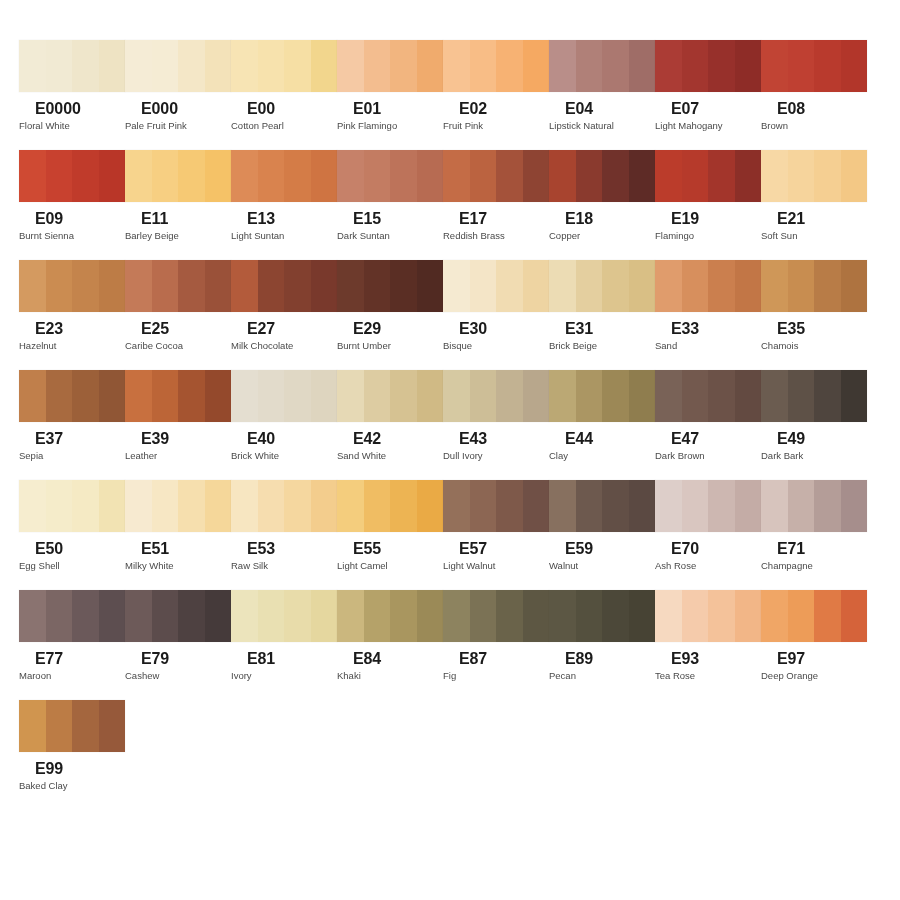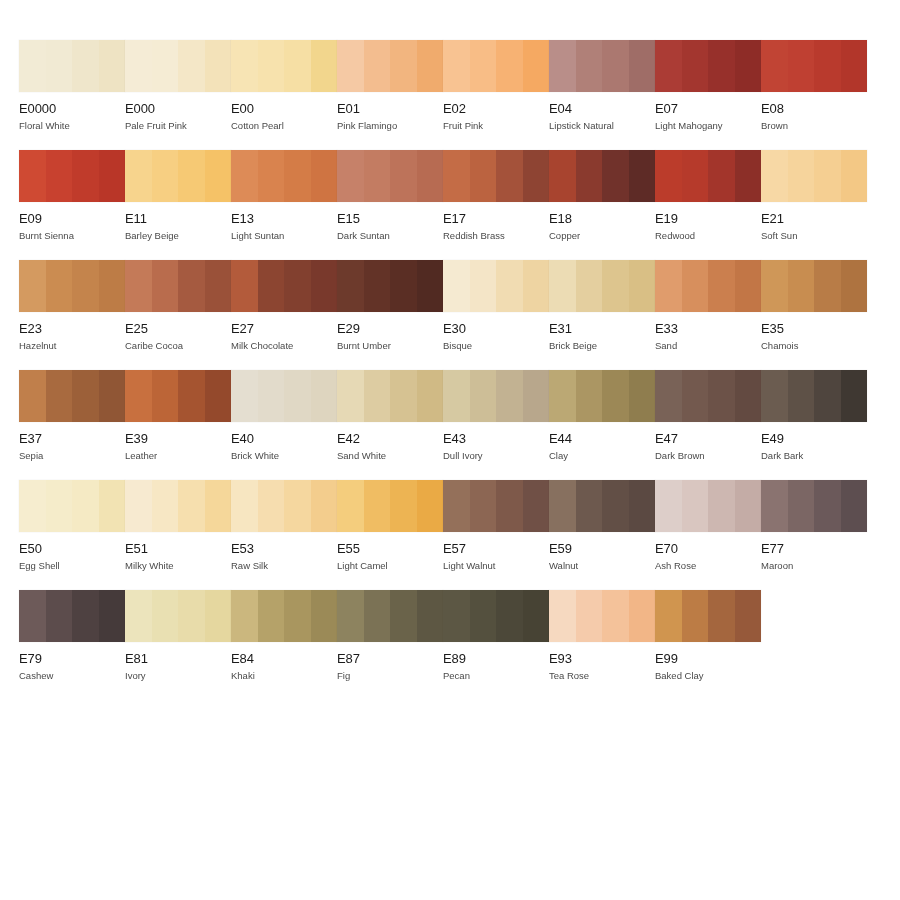--- a/index.html
+++ b/index.html
@@ -45,27 +45,28 @@
     display: flex;
     flex-direction: row;
     overflow: hidden;
     box-shadow: 0 0 0 0.5px rgba(0,0,0,0.04);
   }
   .swatch-band {
     height: 100%;
     flex: 1 1 auto;
   }
   .swatch-code {
-    font-size: 13px;
-    font-weight: normal;
+    font-size: 16px;
+    font-weight: bold;
     color: #1b1b1b;
     letter-spacing: -0.1px;
     margin-top: 10px;
     line-height: 13px;
     white-space: nowrap;
+    margin-left: 16px;
   }
   .swatch-name {
     font-size: 9.5px;
     font-weight: normal;
     color: #4a4a4a;
     margin-top: 5px;
     line-height: 11px;
     white-space: nowrap;
   }
 </style>
@@ -215,21 +216,21 @@
         <div class="swatch-name">Copper</div>
       </div>
       <div class="swatch-cell">
         <div class="swatch-chip">
           <div class="swatch-band" style="background: rgb(187, 60, 43);"></div>
           <div class="swatch-band" style="background: rgb(182, 58, 43);"></div>
           <div class="swatch-band" style="background: rgb(163, 53, 43);"></div>
           <div class="swatch-band" style="background: rgb(140, 47, 40);"></div>
         </div>
         <div class="swatch-code">E19</div>
-        <div class="swatch-name">Redwood</div>
+        <div class="swatch-name">Flamingo</div>
       </div>
       <div class="swatch-cell">
         <div class="swatch-chip">
           <div class="swatch-band" style="background: rgb(247, 216, 165);"></div>
           <div class="swatch-band" style="background: rgb(246, 212, 156);"></div>
           <div class="swatch-band" style="background: rgb(245, 207, 146);"></div>
           <div class="swatch-band" style="background: rgb(243, 200, 133);"></div>
         </div>
         <div class="swatch-code">E21</div>
         <div class="swatch-name">Soft Sun</div>
@@ -459,20 +460,30 @@
           <div class="swatch-band" style="background: rgb(221, 206, 201);"></div>
           <div class="swatch-band" style="background: rgb(217, 198, 192);"></div>
           <div class="swatch-band" style="background: rgb(205, 183, 177);"></div>
           <div class="swatch-band" style="background: rgb(196, 172, 166);"></div>
         </div>
         <div class="swatch-code">E70</div>
         <div class="swatch-name">Ash Rose</div>
       </div>
       <div class="swatch-cell">
         <div class="swatch-chip">
+          <div class="swatch-band" style="background: rgb(215, 196, 189);"></div>
+          <div class="swatch-band" style="background: rgb(198, 176, 169);"></div>
+          <div class="swatch-band" style="background: rgb(180, 157, 152);"></div>
+          <div class="swatch-band" style="background: rgb(166, 142, 140);"></div>
+        </div>
+        <div class="swatch-code">E71</div>
+        <div class="swatch-name">Champagne</div>
+      </div>
+      <div class="swatch-cell">
+        <div class="swatch-chip">
           <div class="swatch-band" style="background: rgb(138, 115, 112);"></div>
           <div class="swatch-band" style="background: rgb(123, 102, 100);"></div>
           <div class="swatch-band" style="background: rgb(107, 89, 90);"></div>
           <div class="swatch-band" style="background: rgb(93, 78, 80);"></div>
         </div>
         <div class="swatch-code">E77</div>
         <div class="swatch-name">Maroon</div>
       </div>
       <div class="swatch-cell">
         <div class="swatch-chip">
@@ -529,20 +540,30 @@
           <div class="swatch-band" style="background: rgb(246, 217, 192);"></div>
           <div class="swatch-band" style="background: rgb(245, 203, 171);"></div>
           <div class="swatch-band" style="background: rgb(244, 194, 154);"></div>
           <div class="swatch-band" style="background: rgb(242, 182, 135);"></div>
         </div>
         <div class="swatch-code">E93</div>
         <div class="swatch-name">Tea Rose</div>
       </div>
       <div class="swatch-cell">
         <div class="swatch-chip">
+          <div class="swatch-band" style="background: rgb(240, 166, 102);"></div>
+          <div class="swatch-band" style="background: rgb(237, 156, 88);"></div>
+          <div class="swatch-band" style="background: rgb(224, 122, 69);"></div>
+          <div class="swatch-band" style="background: rgb(213, 99, 58);"></div>
+        </div>
+        <div class="swatch-code">E97</div>
+        <div class="swatch-name">Deep Orange</div>
+      </div>
+      <div class="swatch-cell">
+        <div class="swatch-chip">
           <div class="swatch-band" style="background: rgb(208, 149, 79);"></div>
           <div class="swatch-band" style="background: rgb(188, 124, 69);"></div>
           <div class="swatch-band" style="background: rgb(164, 102, 62);"></div>
           <div class="swatch-band" style="background: rgb(150, 89, 58);"></div>
         </div>
         <div class="swatch-code">E99</div>
         <div class="swatch-name">Baked Clay</div>
       </div>
     </div>
 </div>

